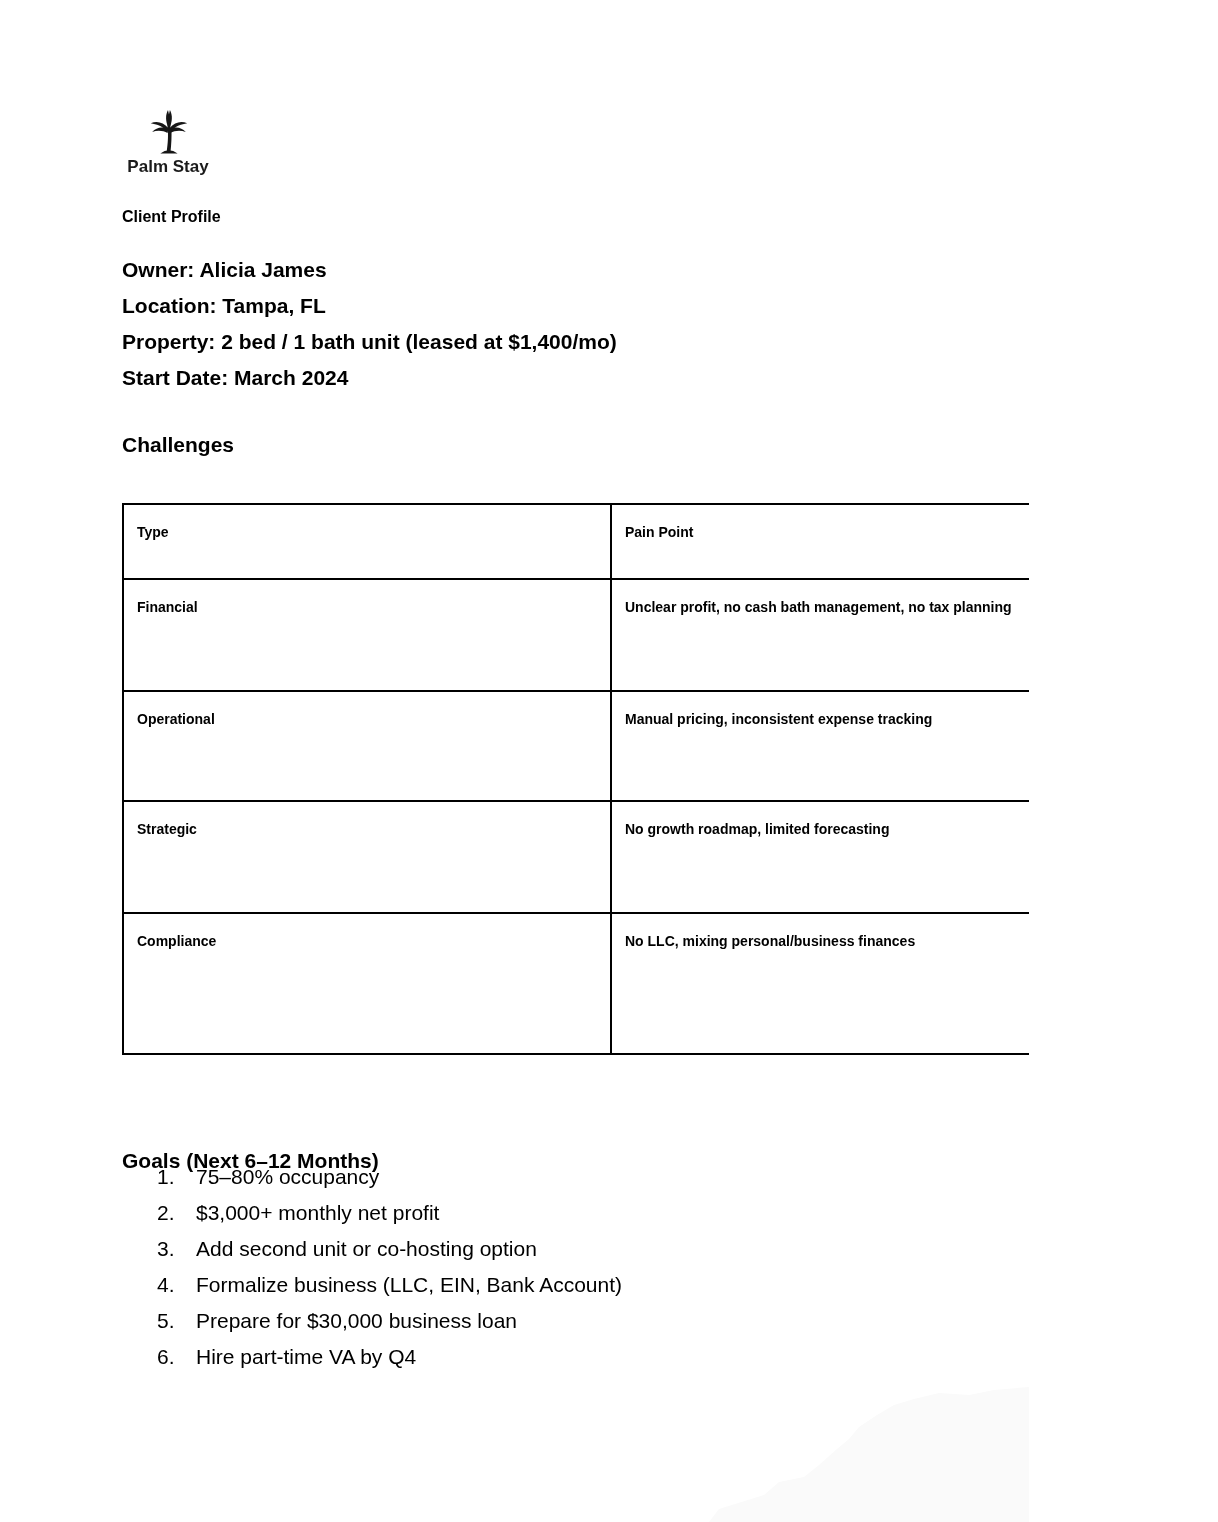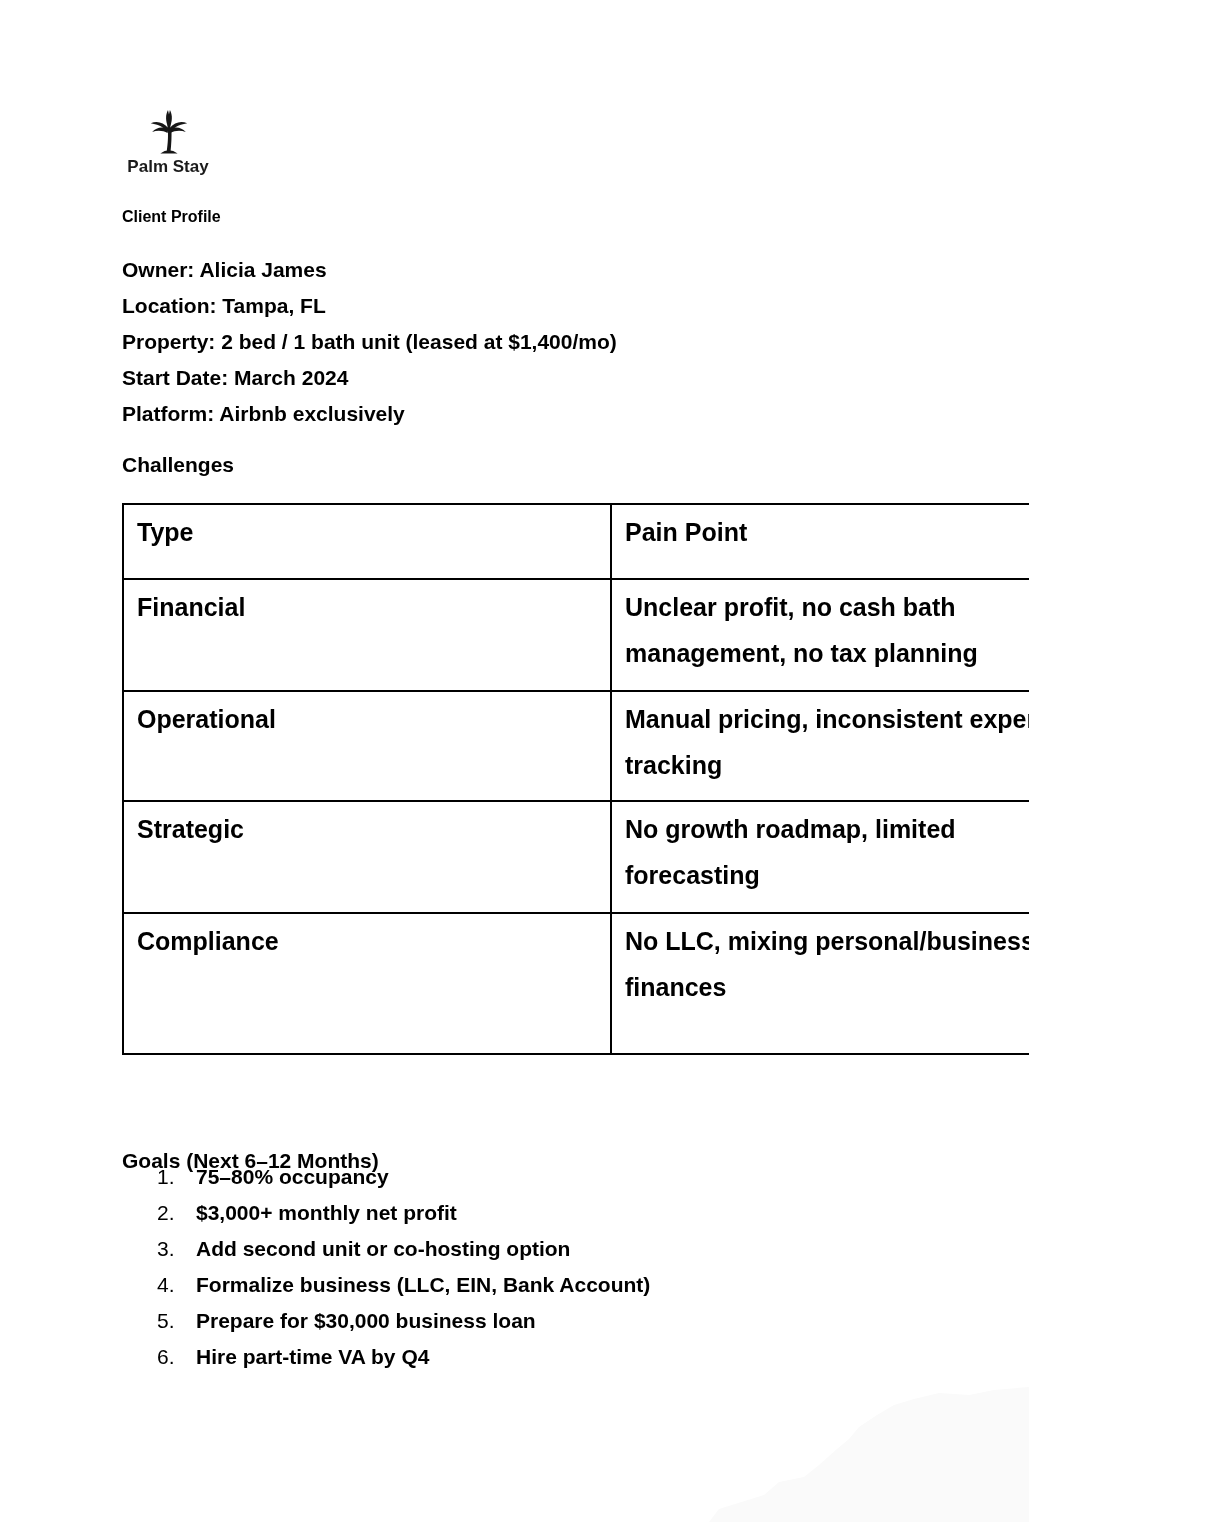--- a/index.html
+++ b/index.html
@@ -51,38 +51,38 @@
     font-weight: 700;
     line-height: 36px;
   }
   .section-heading {
     position: absolute;
     left: 122px;
     font-size: 21px;
     font-weight: 700;
     line-height: 28px;
   }
-  .challenges-heading { top: 451px; }
+  .challenges-heading { top: 431px; }
   .goals-heading { top: 1108px; margin-top: 39px; }
 
   
   table.challenges {
     position: absolute;
     left: 122px;
     top: 503px;
     width: 971px;
     border-collapse: collapse;
     table-layout: fixed;
   }
   table.challenges td {
     border: 2px solid #000000;
     vertical-align: top;
     text-align: left;
     padding: 4px 14px 0 13px;
-    font-size: 25px;
+    font-size: 14px;
     font-weight: 700;
     line-height: 46px;
   }
   table.challenges col.c1 { width: 488px; }
   table.challenges col.c2 { width: 483px; }
   tr.hrow   { height: 75px; }
   tr.row-0  { height: 112px; }
   tr.row-1  { height: 110px; }
   tr.row-2  { height: 112px; }
   tr.row-3  { height: 141px; }
@@ -90,21 +90,21 @@
   
   .goals {
     position: absolute;
     left: 157px;
     top: 1159px;
     font-size: 21px;
     line-height: 36px;
   }
   .goal { display: flex; }
   .goal .num { width: 39px; font-weight: 400; flex: none; }
-  .goal .txt { font-weight: 700; text-align: right; }
+  .goal .txt { font-weight: 400; text-align: right; }
 
   
   .watermark {
     position: absolute;
     right: 0;
     bottom: 0;
     width: 320px;
     height: 135px;
     pointer-events: none;
   }
@@ -132,21 +132,20 @@
     <span class="brand">Palm Stay</span>
   </div>
 
   <div class="doc-title">Client Profile</div>
 
   <div class="profile">
     <div>Owner: Alicia James</div>
     <div>Location: Tampa, FL</div>
     <div>Property: 2 bed / 1 bath unit (leased at $1,400/mo)</div>
     <div>Start Date: March 2024</div>
-    <div>Platform: Airbnb exclusively</div>
   </div>
 
   <div class="section-heading challenges-heading">Challenges</div>
 
   <table class="challenges">
     <colgroup>
         <col class="c1">
         <col class="c2">
       </colgroup>
     <tbody>

